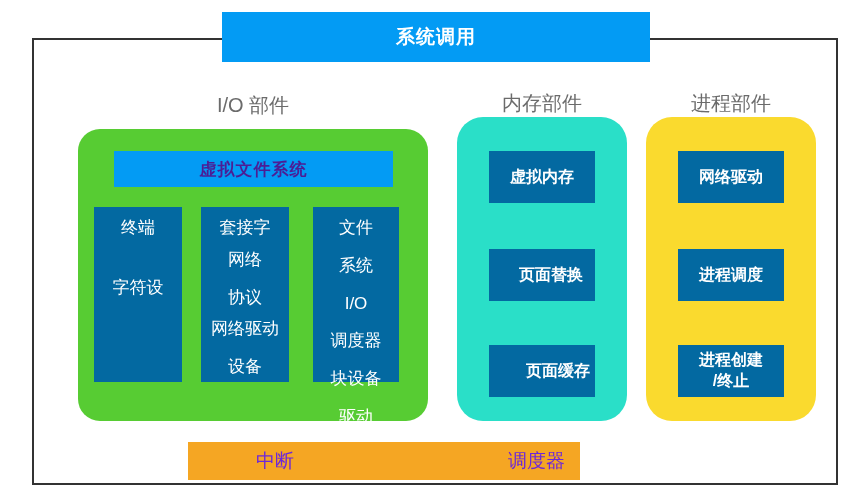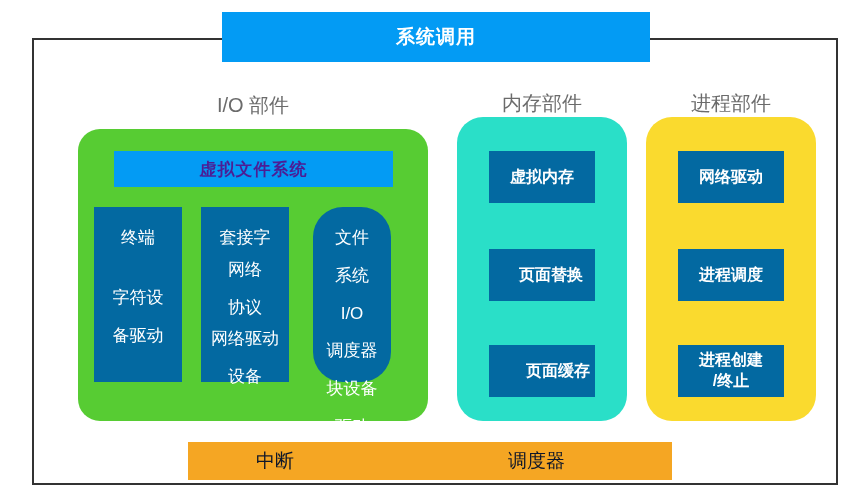--- a/index.html
+++ b/index.html
@@ -110,27 +110,27 @@
     flex-direction: column;
     align-items: center;
     text-align: center;
   }
 
   
   .io-col {
     top: 207px;
     height: 175px;
     justify-content: flex-start;
-    padding-top: 20px;
+    padding-top: 10px;
     font-size: 17px;
     line-height: 1.28;
   }
   #io-col-0 { left: 94px;  width: 88px; }
   #io-col-1 { left: 201px; width: 88px; }
-  #io-col-2 { left: 313px; width: 78px; border-radius: 30px; }
+  #io-col-2 { left: 313px; width: 86px; }
 
   .io-col .seg { width: 100%; }
   .io-col .seg + .seg { margin-top: 16px; }
   .io-col .seg.gap-lg { margin-top: 38px; }
   .io-col .seg.gap-md { margin-top: 10px; }
 
   
   .stack-card {
     width: 106px;
     height: 52px;
@@ -144,26 +144,26 @@
   #mem-card-2  { left: 489px; top: 345px; padding-left: 32px; }
   #proc-card-0 { left: 678px; top: 151px; }
   #proc-card-1 { left: 678px; top: 249px; }
   #proc-card-2 { left: 678px; top: 345px; }
 
   
   .bottom-bar {
     position: absolute;
     left: 188px;
     top: 442px;
-    width: 484px;
+    width: 392px;
     height: 38px;
     background: #f5a623;
     display: flex;
     align-items: center;
-    color: #0f172a;
+    color: #6d28d9;
     font-size: 19px;
   }
   .bottom-bar .lbl {
     position: absolute;
     white-space: nowrap;
   }
   #bottom-lbl-0 { left: 68px; }
   #bottom-lbl-1 { left: 320px; }
 </style>
 </head>
@@ -181,21 +181,20 @@
 
   <div class="group-box" id="box-io"></div>
 
   <div class="vfs-bar">
     <span>虚拟文件系统</span>
   </div>
 
   <div class="pink-card io-col" id="io-col-0">
     <span class="seg">终端</span>
     <span class="seg gap-lg">字符设</span>
-    <span class="seg">备驱动</span>
   </div>
 
   <div class="pink-card io-col" id="io-col-1">
     <span class="seg">套接字</span>
     <span class="seg gap-md">网络</span>
     <span class="seg">协议</span>
     <span class="seg gap-md">网络驱动</span>
     <span class="seg">设备</span>
   </div>
 

